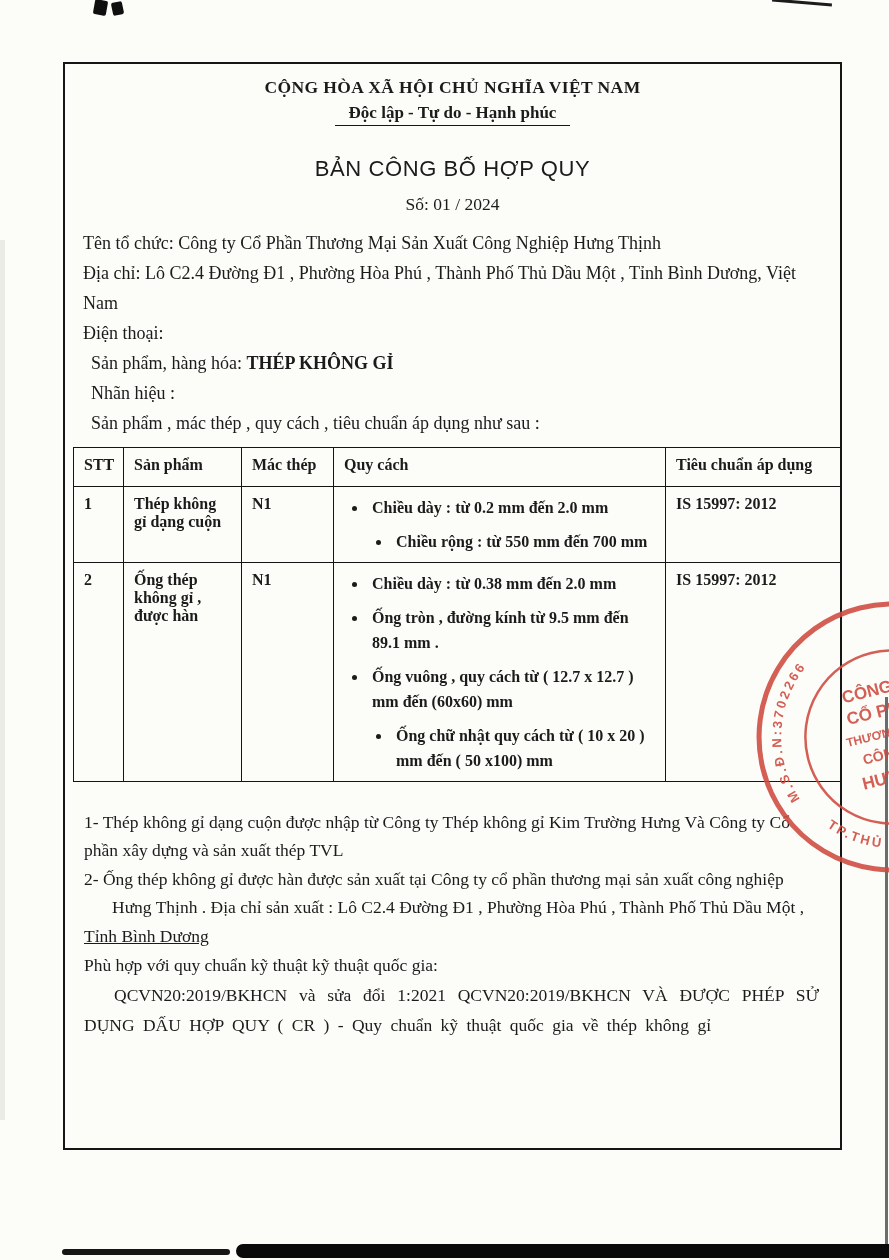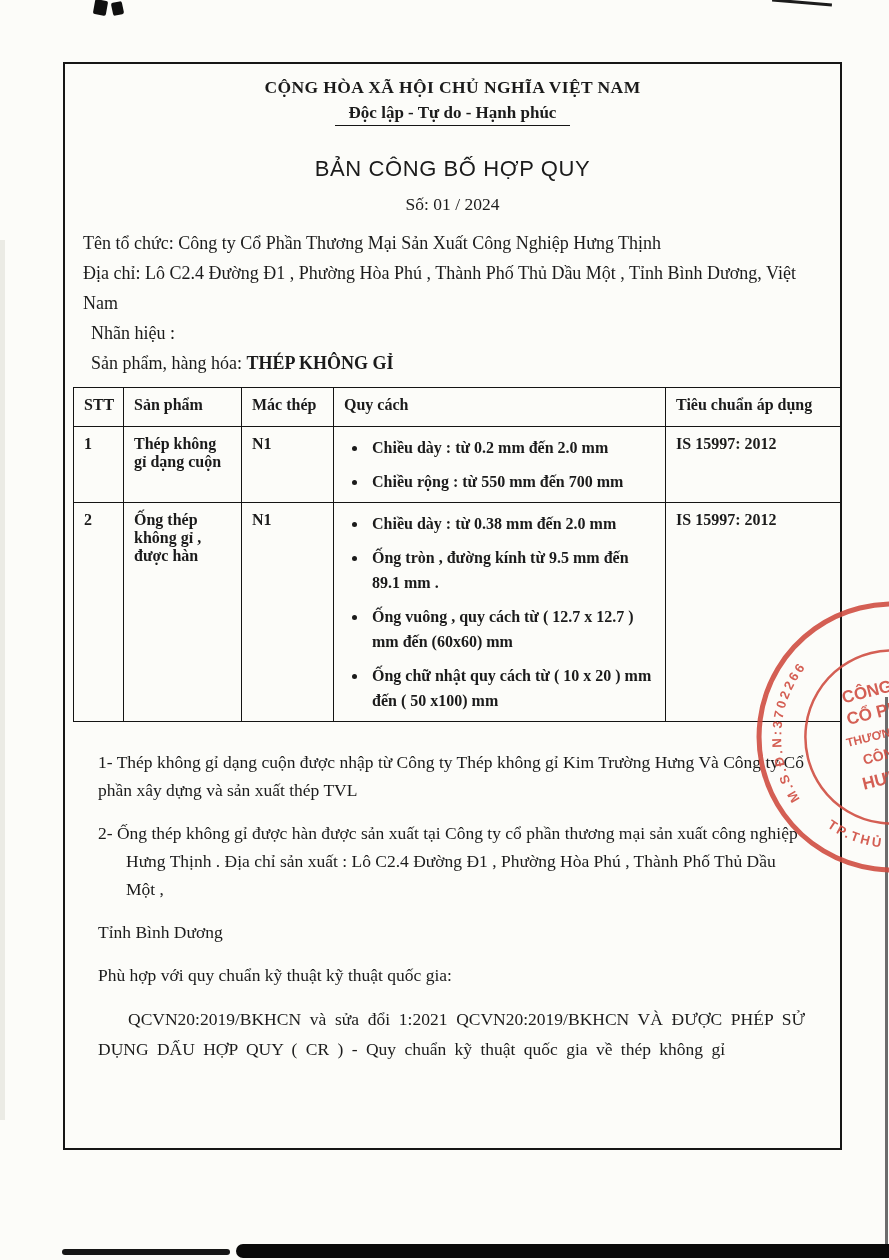--- a/index.html
+++ b/index.html
@@ -39,27 +39,27 @@
   table.spec th, table.spec td{
     border:1.8px solid #141414;vertical-align:top;text-align:left;
     padding:8px 10px;font-weight:bold;
   }
   table.spec th{height:22px;}
   th.c-stt, td.c-stt{text-align:center;padding-left:4px;padding-right:4px;}
   td.c-grade{padding-left:14px;}
   td.c-prod{text-align:justify;}
   ul.specs{margin:0;padding:0 0 0 24px;list-style:disc;}
   ul.specs li{line-height:25px;margin:0 0 9px 0;padding-left:4px;}
-  ul.specs li:last-child{margin-bottom:0;}
+  ul.specs li:last-child{margin-bottom:0;margin-left:24px;}
   
   .notes{margin:26px 20px 0 18px;font-size:17.5px;line-height:28px;}
-  .notes p{margin:15px;}
+  .notes p{margin:1px;}
   .note1{margin-left:20px;margin-bottom:5px;}
   .note2{margin-left:20px;padding-left:28px;text-indent:-28px;margin-bottom:3px;}
-  .province{margin-top:2px;}
+  .province{margin-top:2px;text-decoration:underline;}
   .conformity{margin-top:4px;}
   .regulation{
     margin:4px 0 0 -12px;text-align:justify;text-indent:30px;
     word-spacing:4px;line-height:30px;
   }
   
   .stamp{
     position:absolute;left:751px;top:596px;width:282px;height:282px;
     transform:rotate(-14deg);opacity:.88;pointer-events:none;
   }
@@ -101,22 +101,24 @@
   <div class="motto-row">
     <span class="motto">Độc lập - Tự do - Hạnh phúc</span>
   </div>
 
   <h1 class="doc-title">BẢN CÔNG BỐ HỢP QUY</h1>
   <div class="doc-number">Số: 01 / 2024</div>
 
   <div class="info">
     <p>Tên tổ chức: Công ty Cổ Phần Thương Mại Sản Xuất Công Nghiệp Hưng Thịnh</p>
     <p>Địa chỉ: Lô C2.4 Đường Đ1 , Phường Hòa Phú , Thành Phố Thủ Dầu Một , Tỉnh Bình Dương, Việt Nam</p>
+    <p>Điện thoại:</p>
+    <p class="indent"><span>Sản phẩm, hàng hóa: </span><span class="bold">THÉP KHÔNG GỈ</span></p>
     <p class="indent">Nhãn hiệu :</p>
-    <p class="indent"><span>Sản phẩm, hàng hóa: </span><span class="bold">THÉP KHÔNG GỈ</span></p>
+    <p class="indent">Sản phẩm , mác thép , quy cách , tiêu chuẩn áp dụng như sau :</p>
   </div>
 
   <table class="spec">
     <colgroup>
       <col style="width:50px">
         <col style="width:118px">
         <col style="width:92px">
         <col style="width:332px">
         <col style="width:179px">
     </colgroup>

